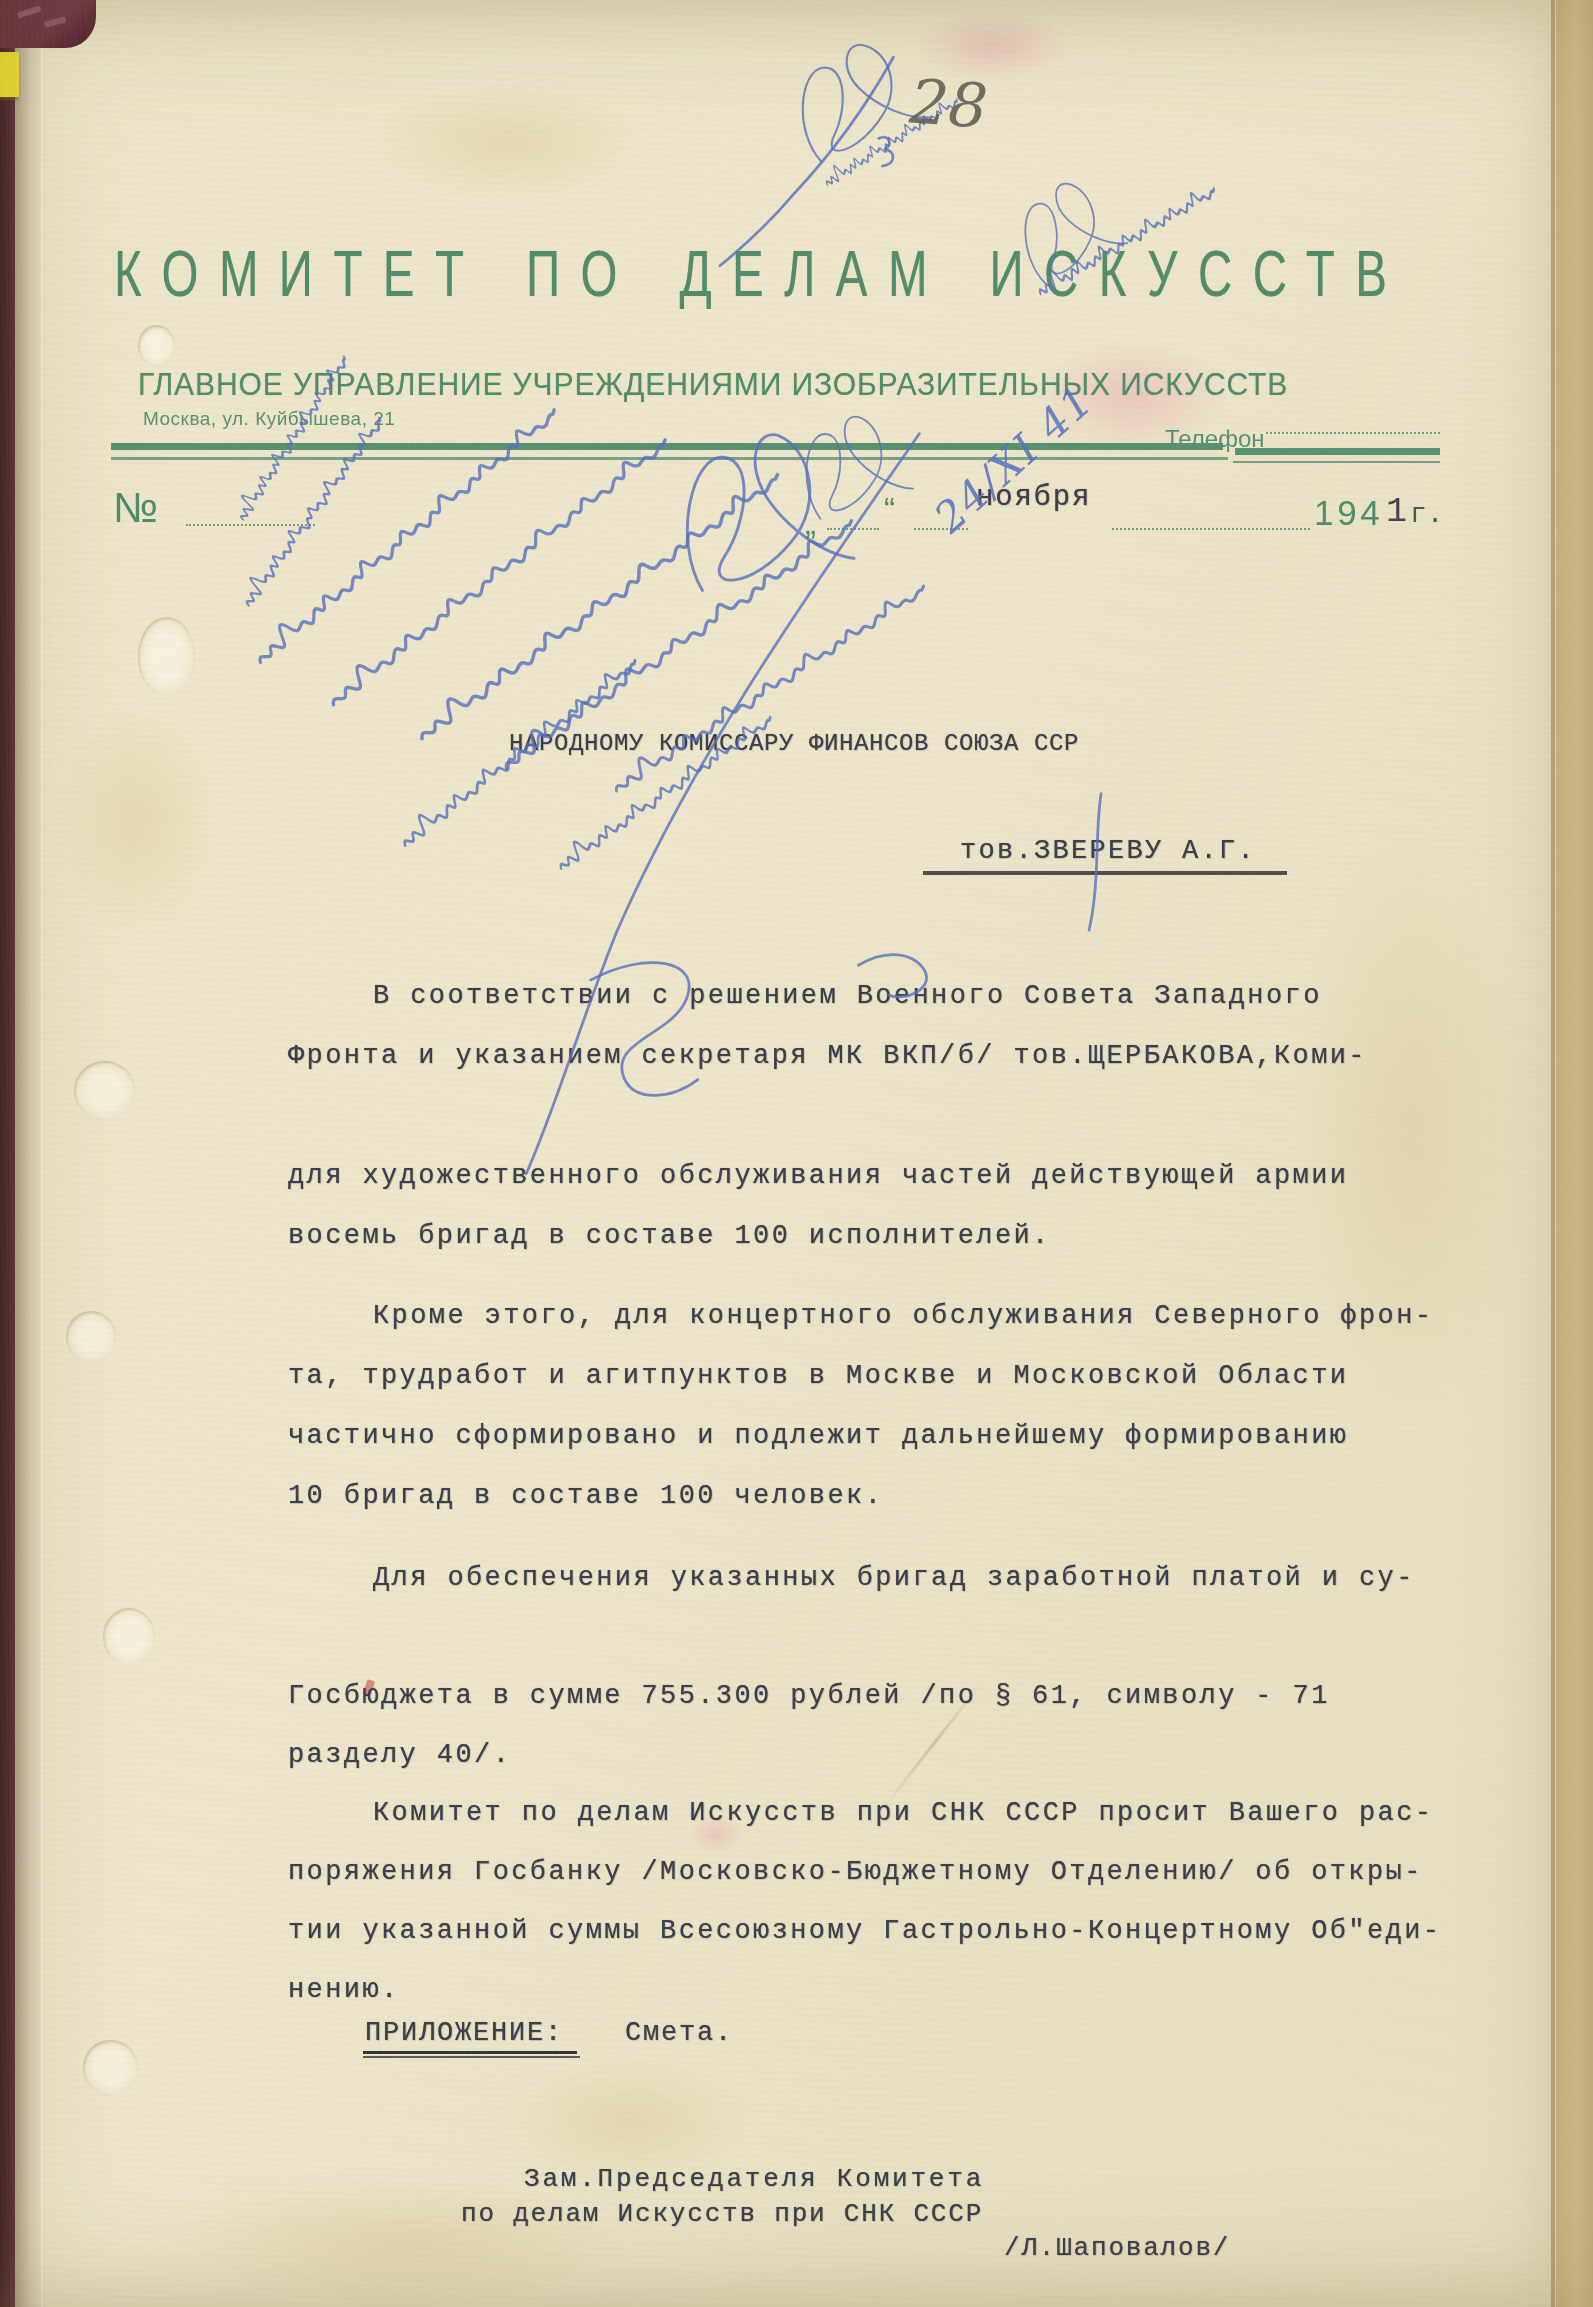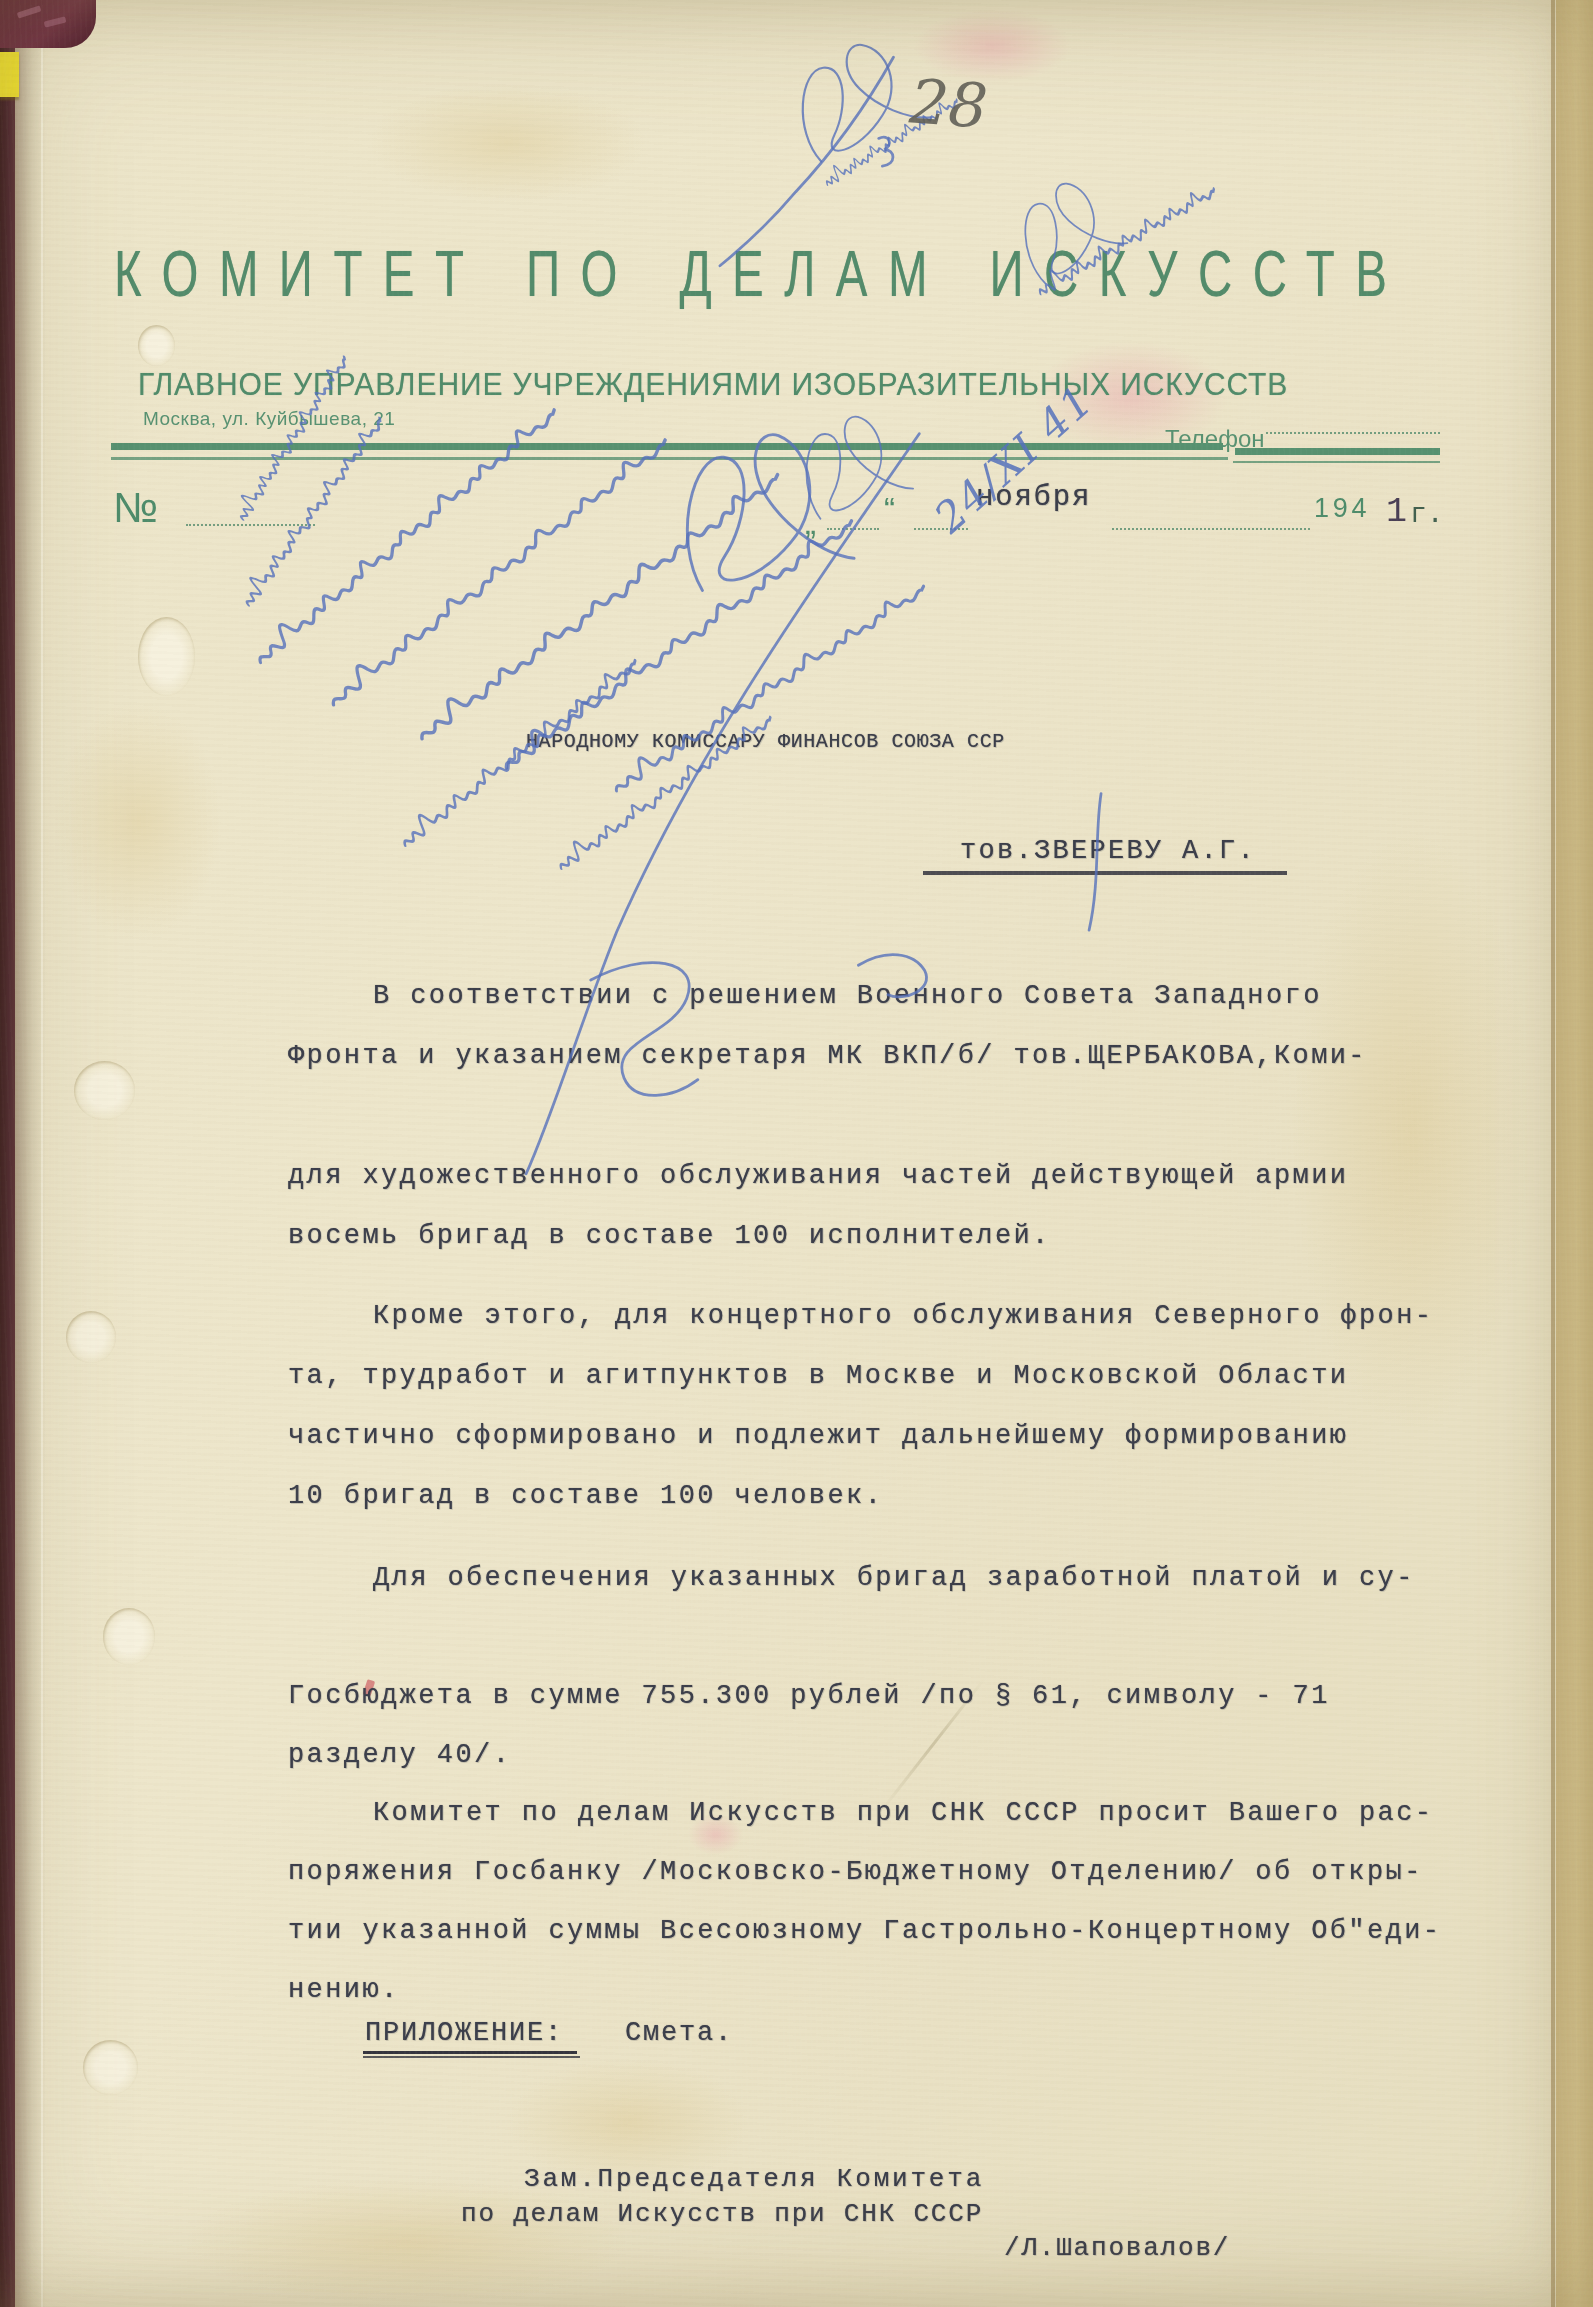--- a/index.html
+++ b/index.html
@@ -27,27 +27,27 @@
     text-shadow:0 0 0.9px rgba(70,125,95,.55);opacity:.95;}
   .lh-sub1{left:389px;top:319px;font-size:35px;letter-spacing:2.8px;color:#559070;white-space:pre;text-shadow:0 0 0.9px rgba(70,125,95,.5);}
   .lh-sub2{left:138px;top:367px;font-size:31px;letter-spacing:0.9px;font-weight:500;color:#508b6a;white-space:pre;
     transform:scaleX(.97);transform-origin:0 0;text-shadow:0 0 0.9px rgba(70,125,95,.5);}
   .lh-addr{left:143px;top:408px;font-size:19px;letter-spacing:0.5px;font-weight:400;color:#579171;}
   .lh-phone{left:1165px;top:425px;font-size:24px;color:#579171;}
   .grule{background:#579170;}
   .gdots{border-bottom:2.8px dotted rgba(85,140,110,.8);height:1.8px;}
   .num-label{left:113px;top:484px;font-size:42px;font-weight:500;color:#4e8c6b;}
   .quote{font-size:33px;color:#4e8c6b;font-weight:500;}
-  .year-printed{left:1314px;top:493px;font-size:27px;letter-spacing:3.7px;color:#4e8c6b;font-weight:500;}
+  .year-printed{left:1314px;top:493px;font-size:35px;letter-spacing:3.7px;color:#4e8c6b;font-weight:500;}
   .year-typed{left:1386px;top:492px;font-size:35px;color:#4a3f55;font-family:"Liberation Mono","DejaVu Sans Mono",monospace;}
   .year-suffix{left:1410px;top:499px;font-size:28px;color:#42604f;font-family:"Liberation Mono","DejaVu Sans Mono",monospace;}
   
   .tw{font-family:"Liberation Mono","DejaVu Sans Mono",monospace;color:#3b3e4a;white-space:pre;
       text-shadow:0 0 0.9px rgba(50,52,70,.65), 0.9px 0.9px 0 rgba(50,52,70,.15);}
-  .recip1{left:526px;top:730px;font-size:20px;letter-spacing:0.6px;}
+  .recip1{left:509px;top:730px;font-size:24px;letter-spacing:0.6px;}
   .recip2{left:960px;top:836px;font-size:27px;letter-spacing:2.3px;}
   .recip-underline{left:923px;top:871px;width:364px;height:3.7px;background:#33333d;opacity:.85;}
   .bl{font-size:27px;letter-spacing:2.4px;}
   .attach-label{left:365px;top:2018px;font-size:27px;letter-spacing:1.8px;}
   .attach-value{left:625px;top:2018px;font-size:27px;letter-spacing:1.8px;}
   .attach-u1{left:363px;top:2051px;width:214px;height:2.8px;background:#34343e;}
   .attach-u2{left:363px;top:2056px;width:217px;height:1.8px;background:#34343e;opacity:.8;}
   .sig1{left:524px;top:2164px;font-size:26px;letter-spacing:2.8px;}
   .sig2{left:461px;top:2199px;font-size:26px;letter-spacing:1.8px;}
   .sig3{left:1004px;top:2233px;font-size:26px;letter-spacing:1.8px;}

